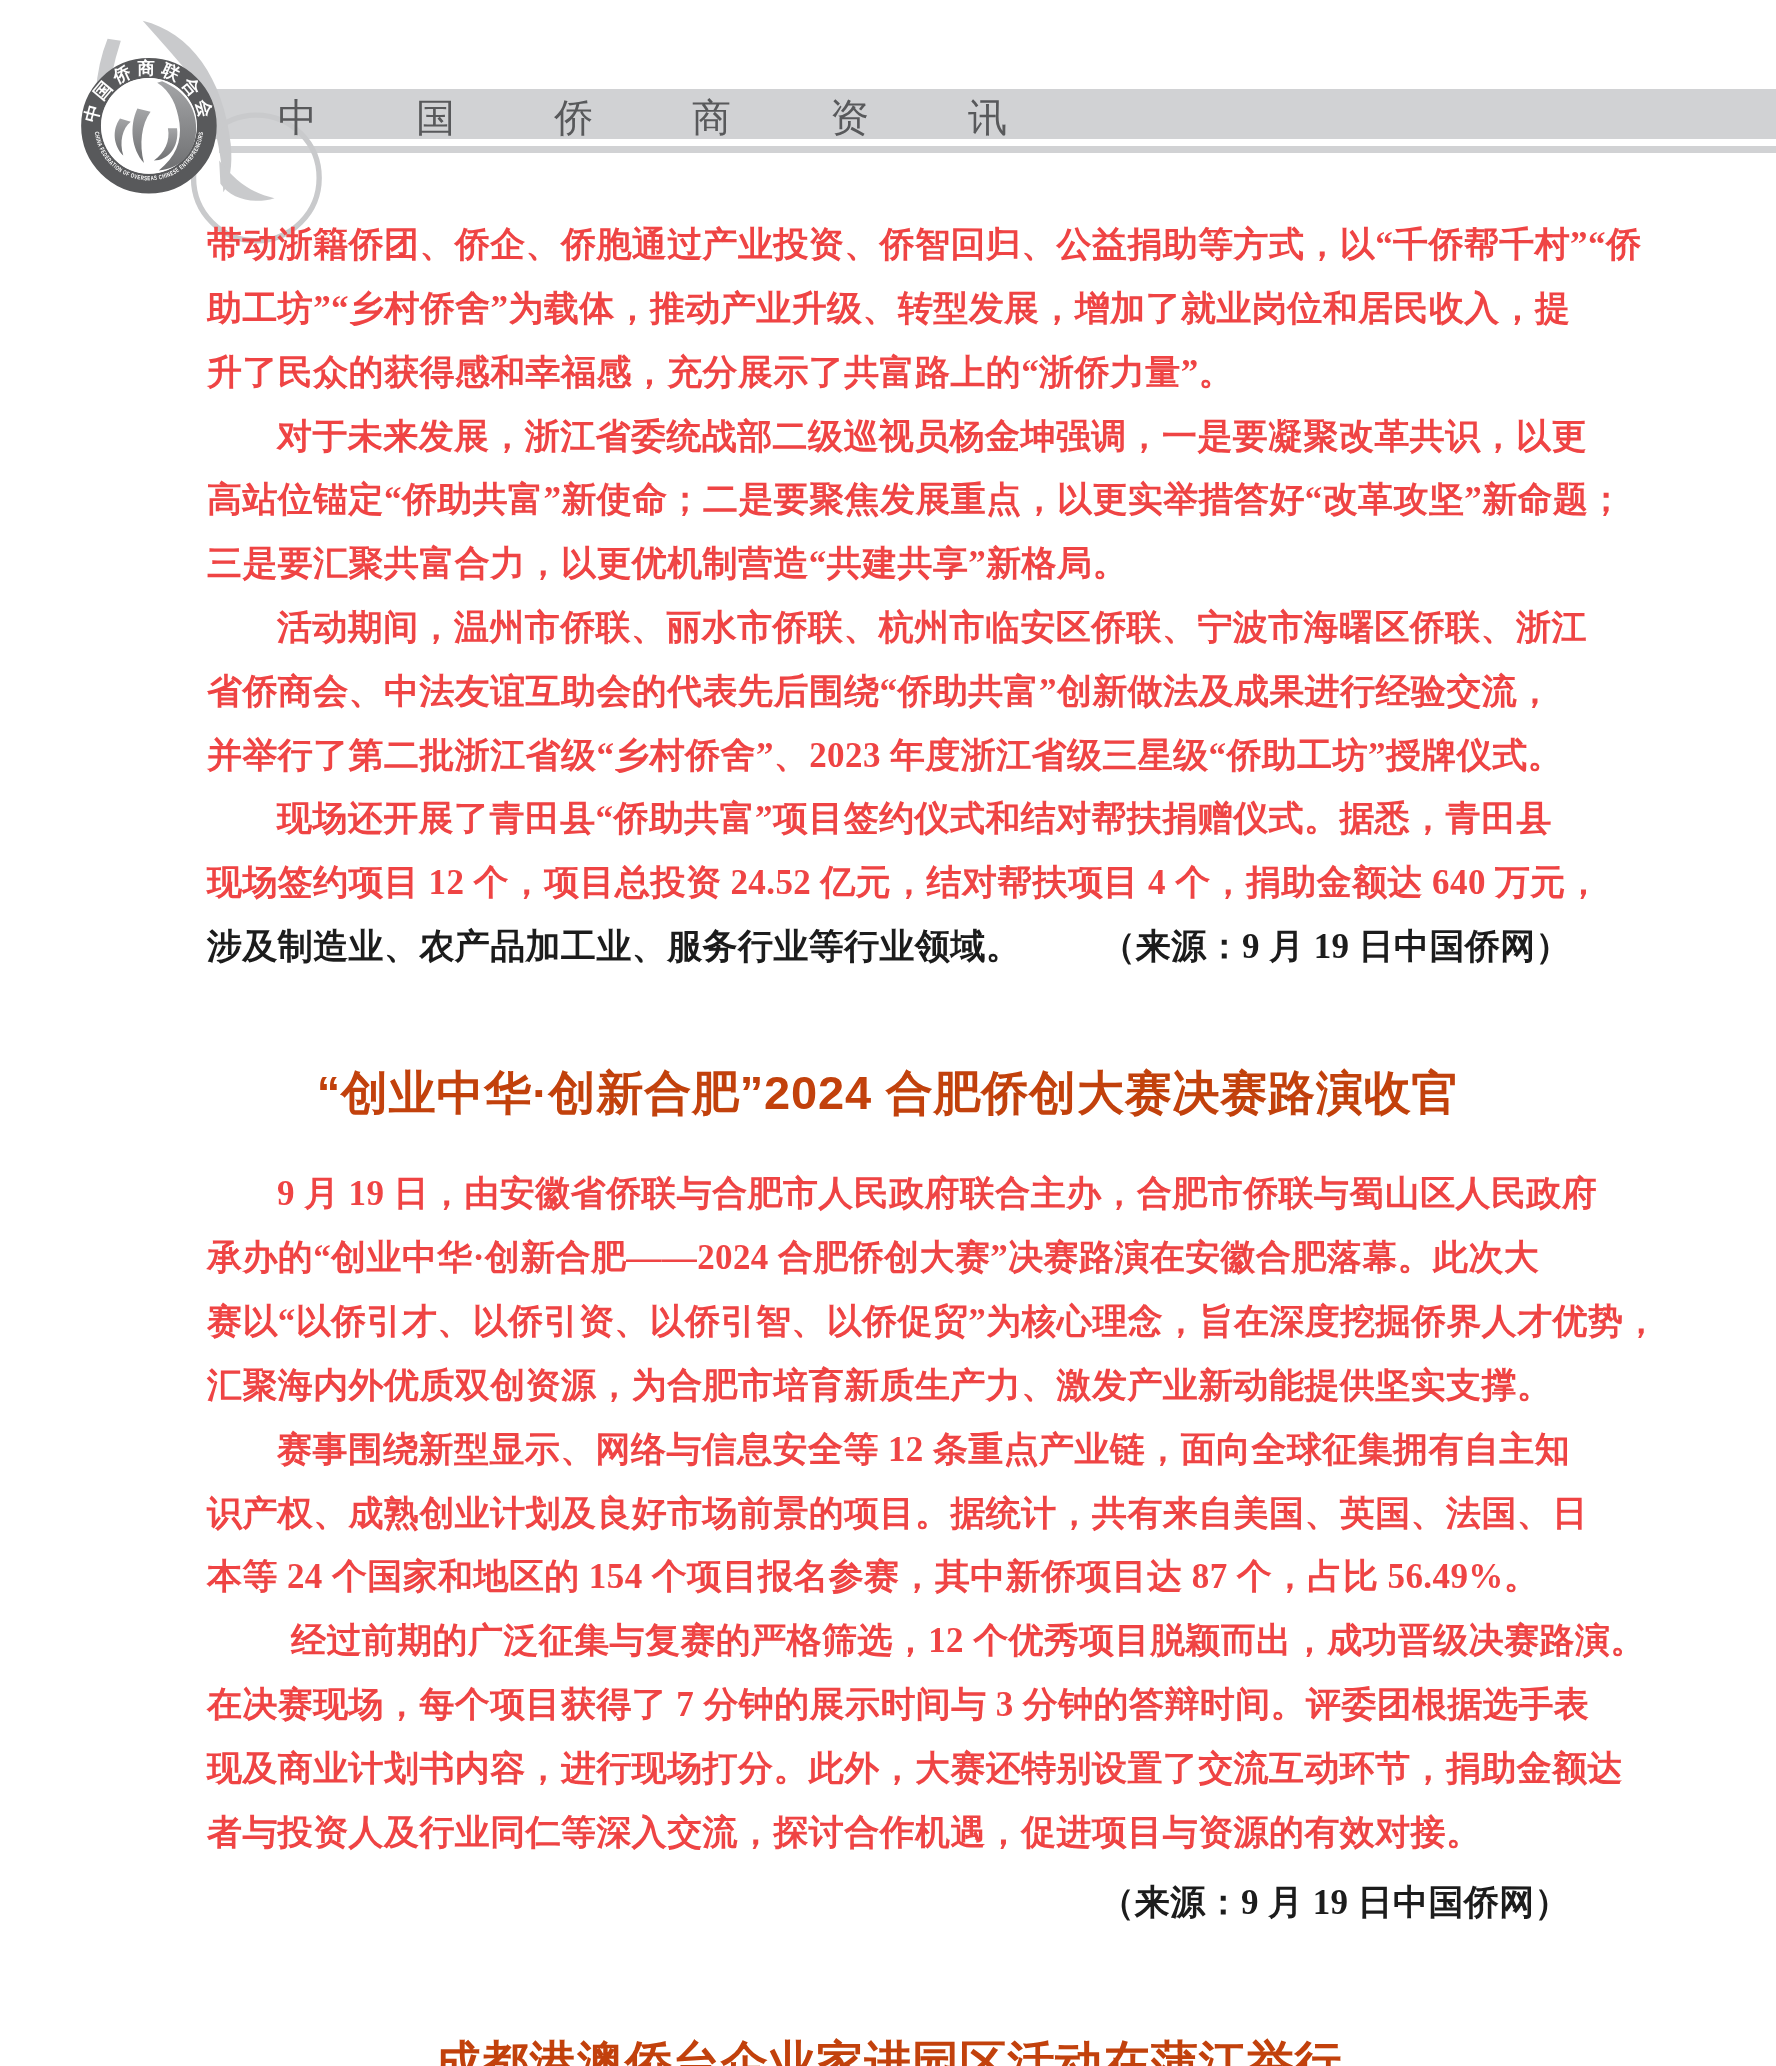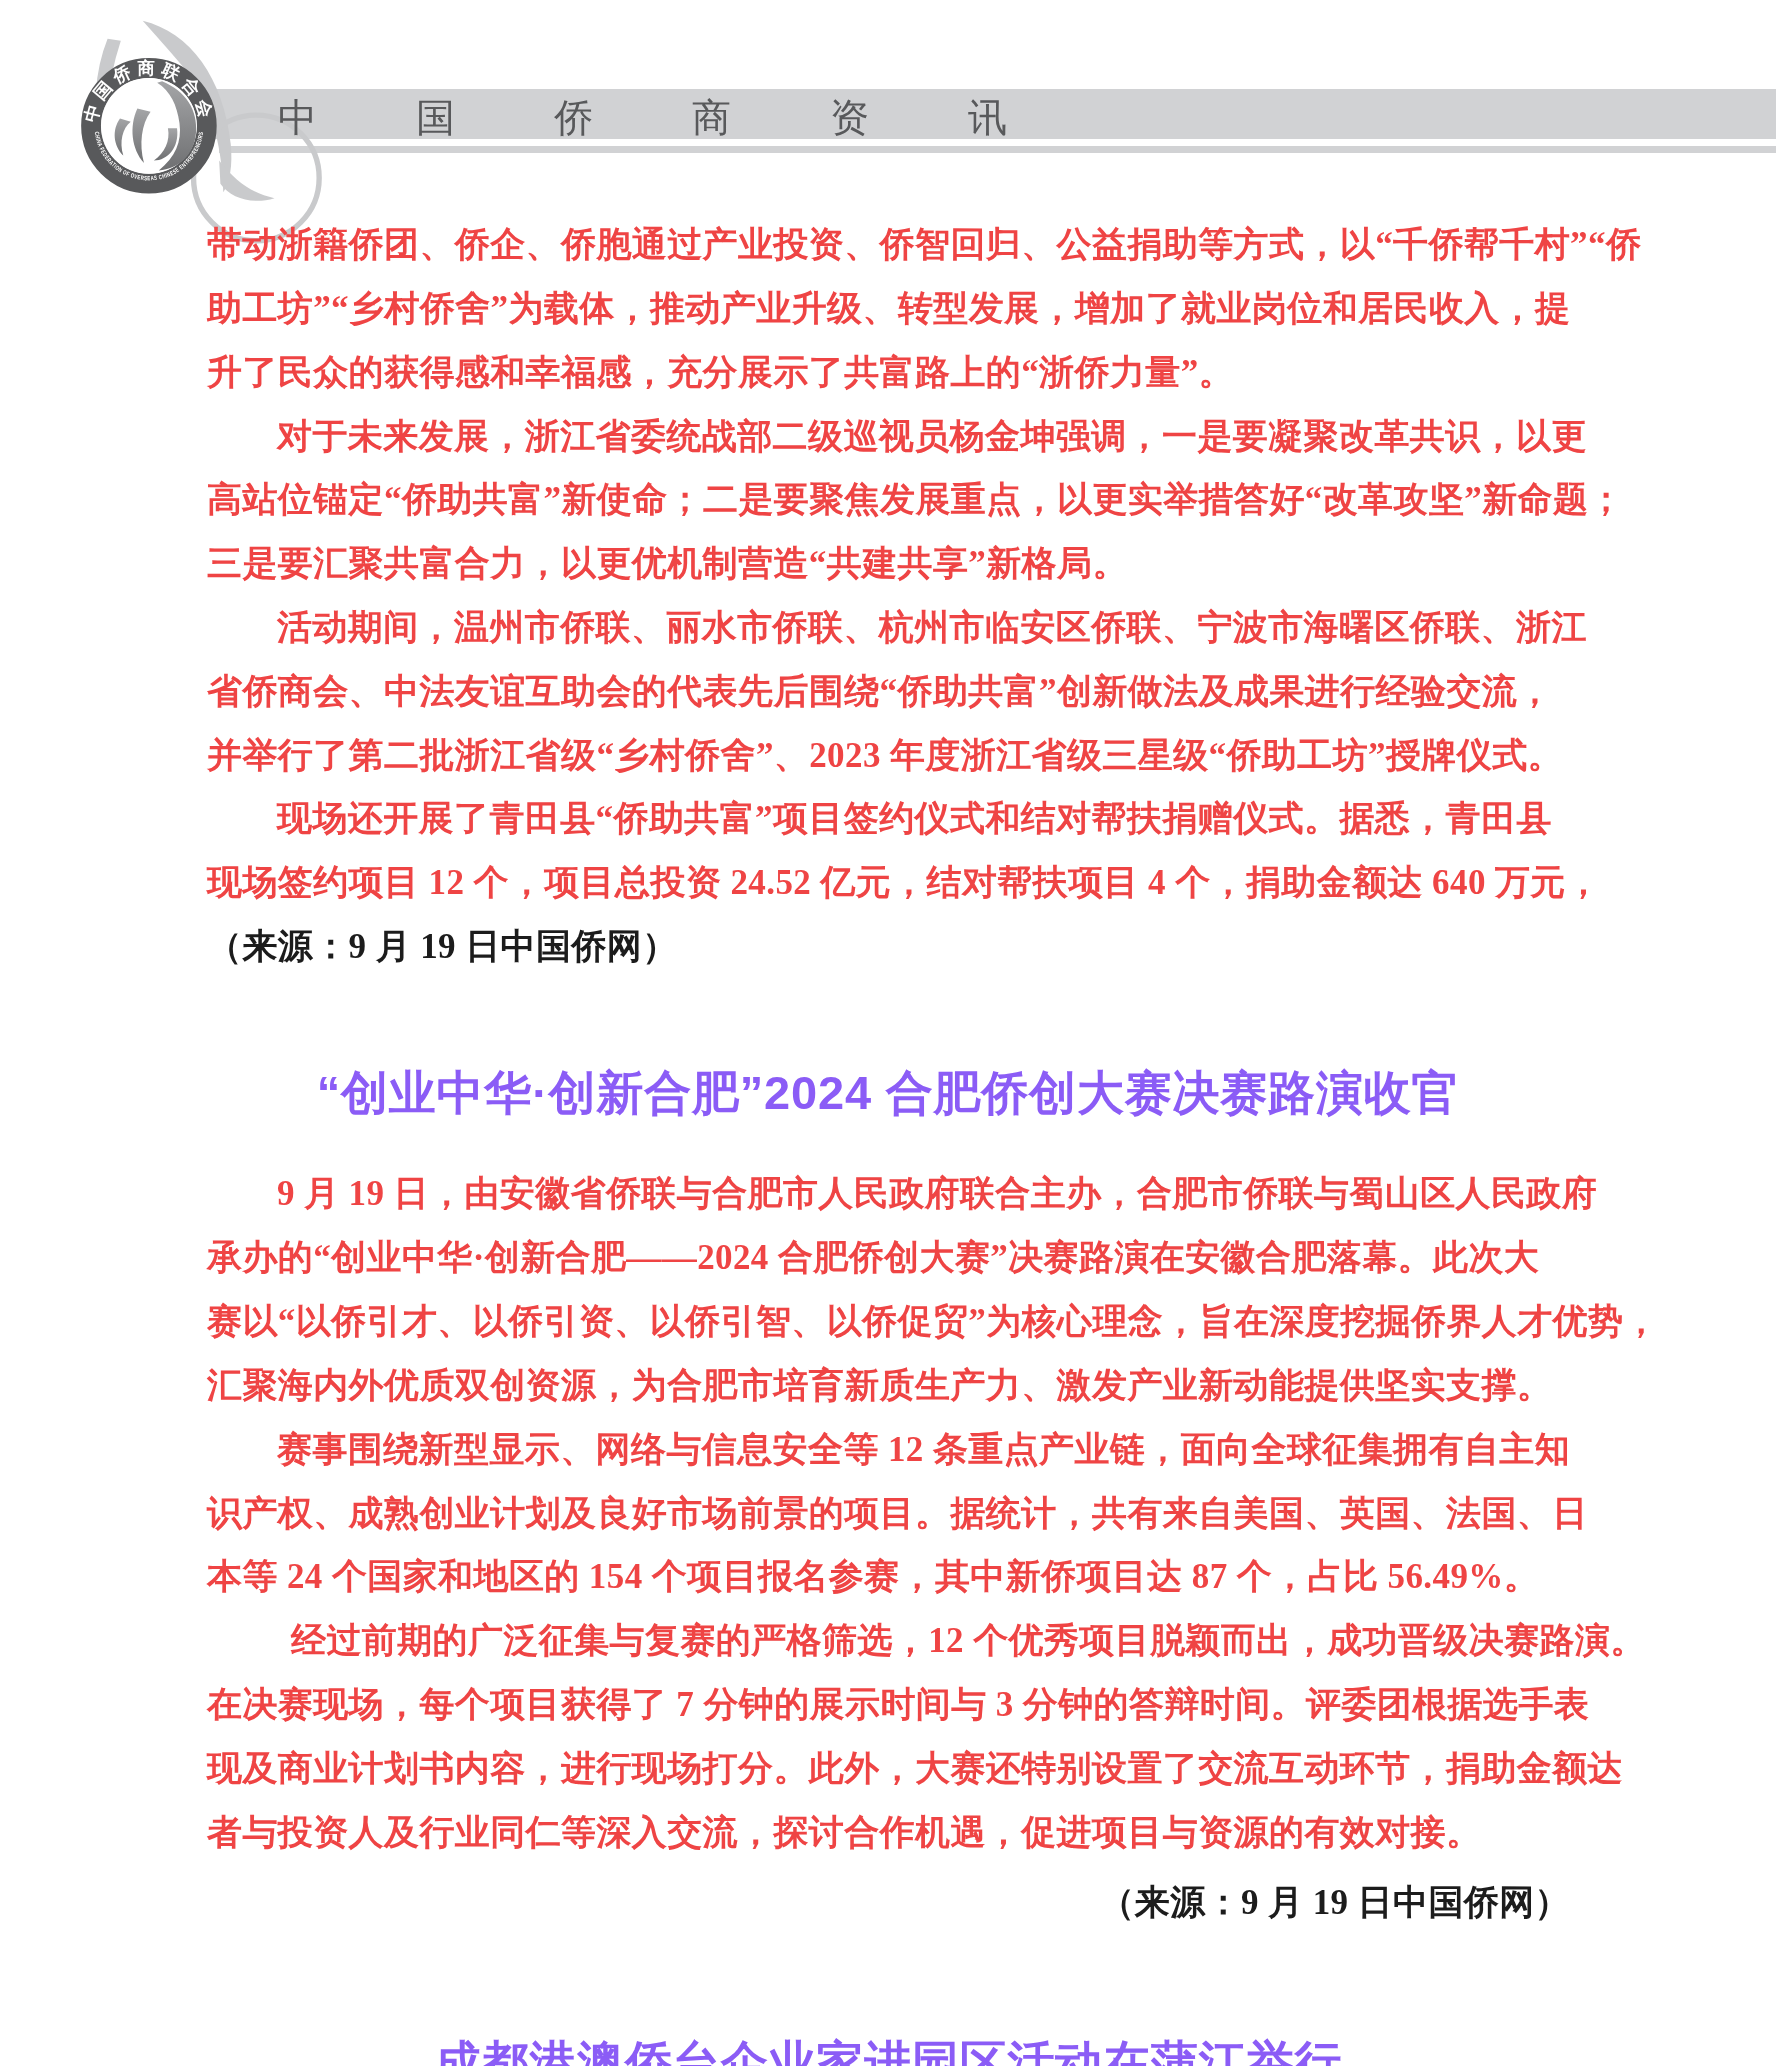--- a/index.html
+++ b/index.html
@@ -36,21 +36,21 @@
   .line-row{
     position:absolute;left:207px;width:1364px;
     display:flex;justify-content:space-between;
     font-size:35px;line-height:1.12;letter-spacing:0.4px;
     color:#1c1c1c;font-weight:600;white-space:nowrap;
   }
   .heading{
     position:absolute;left:165px;width:1446px;text-align:center;
     font-family:"Liberation Sans","DejaVu Sans",sans-serif;
     font-weight:700;font-size:47px;line-height:1;
-    letter-spacing:0.8px;color:#8b5cf6;white-space:nowrap;
+    letter-spacing:0.8px;color:#c2410c;white-space:nowrap;
   }
   .source{
     position:absolute;right:206px;
     font-size:35px;line-height:1.12;letter-spacing:0.4px;
     color:#1c1c1c;font-weight:600;white-space:nowrap;
   }
 </style>
 </head>
 <body>
 
@@ -106,20 +106,21 @@
       <div class="line" style="top: 353px; left: 207px;">升了民众的获得感和幸福感，充分展示了共富路上的“浙侨力量”。</div>
       <div class="line" style="top: 417px; left: 277px;">对于未来发展，浙江省委统战部二级巡视员杨金坤强调，一是要凝聚改革共识，以更</div>
       <div class="line" style="top: 480px; left: 207px;">高站位锚定“侨助共富”新使命；二是要聚焦发展重点，以更实举措答好“改革攻坚”新命题；</div>
       <div class="line" style="top: 544px; left: 207px;">三是要汇聚共富合力，以更优机制营造“共建共享”新格局。</div>
       <div class="line" style="top: 608px; left: 277px;">活动期间，温州市侨联、丽水市侨联、杭州市临安区侨联、宁波市海曙区侨联、浙江</div>
       <div class="line" style="top: 672px; left: 207px;">省侨商会、中法友谊互助会的代表先后围绕“侨助共富”创新做法及成果进行经验交流，</div>
       <div class="line" style="top: 736px; left: 207px;">并举行了第二批浙江省级“乡村侨舍”、2023 年度浙江省级三星级“侨助工坊”授牌仪式。</div>
       <div class="line" style="top: 799px; left: 277px;">现场还开展了青田县“侨助共富”项目签约仪式和结对帮扶捐赠仪式。据悉，青田县</div>
       <div class="line" style="top: 863px; left: 207px;">现场签约项目 12 个，项目总投资 24.52 亿元，结对帮扶项目 4 个，捐助金额达 640 万元，</div>
       <div class="line-row" style="top: 927px;">
+        <span>涉及制造业、农产品加工业、服务行业等行业领域。</span>
         <span>（来源：9 月 19 日中国侨网）</span>
       </div>
       <div class="heading" style="top: 1069px;">“创业中华·创新合肥”2024 合肥侨创大赛决赛路演收官</div>
       <div class="line" style="top: 1174px; left: 277px;">9 月 19 日，由安徽省侨联与合肥市人民政府联合主办，合肥市侨联与蜀山区人民政府</div>
       <div class="line" style="top: 1238px; left: 207px;">承办的“创业中华·创新合肥——2024 合肥侨创大赛”决赛路演在安徽合肥落幕。此次大</div>
       <div class="line" style="top: 1302px; left: 207px;">赛以“以侨引才、以侨引资、以侨引智、以侨促贸”为核心理念，旨在深度挖掘侨界人才优势，</div>
       <div class="line" style="top: 1366px; left: 207px;">汇聚海内外优质双创资源，为合肥市培育新质生产力、激发产业新动能提供坚实支撑。</div>
       <div class="line" style="top: 1430px; left: 277px;">赛事围绕新型显示、网络与信息安全等 12 条重点产业链，面向全球征集拥有自主知</div>
       <div class="line" style="top: 1494px; left: 207px;">识产权、成熟创业计划及良好市场前景的项目。据统计，共有来自美国、英国、法国、日</div>
       <div class="line" style="top: 1557px; left: 207px;">本等 24 个国家和地区的 154 个项目报名参赛，其中新侨项目达 87 个，占比 56.49%。</div>

